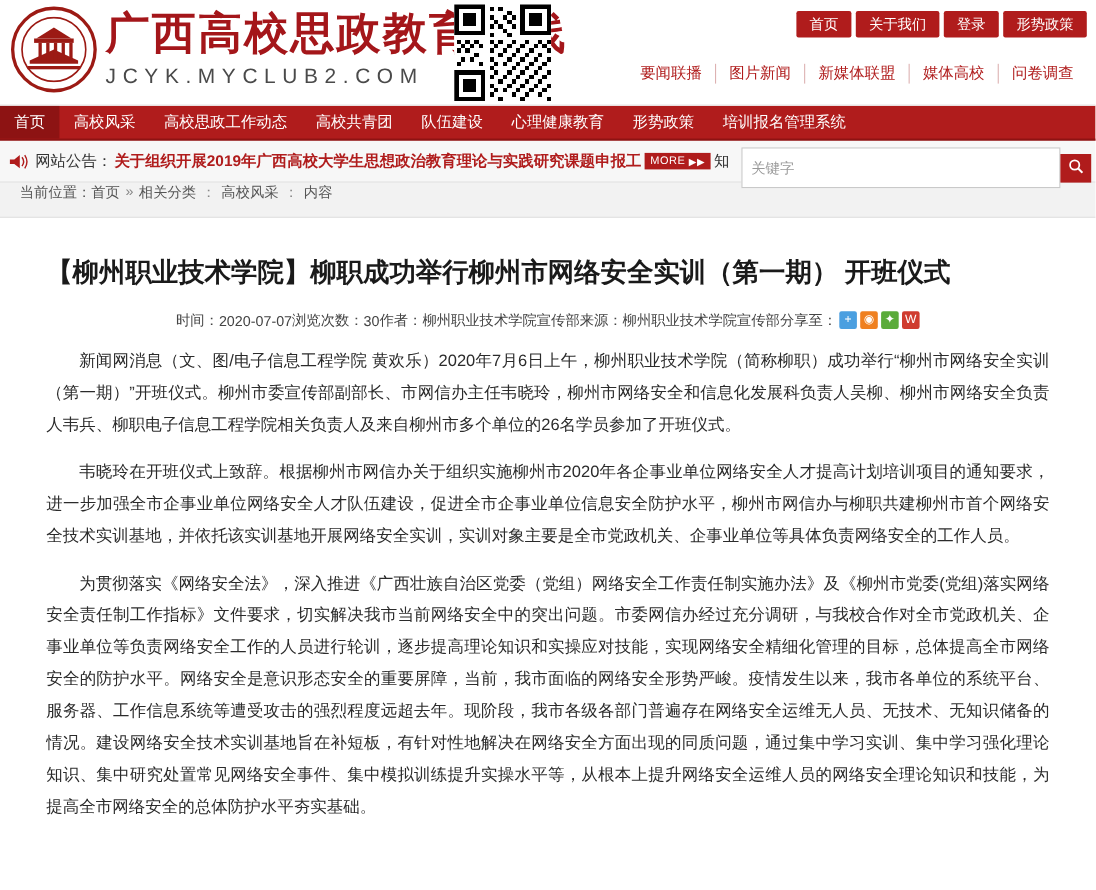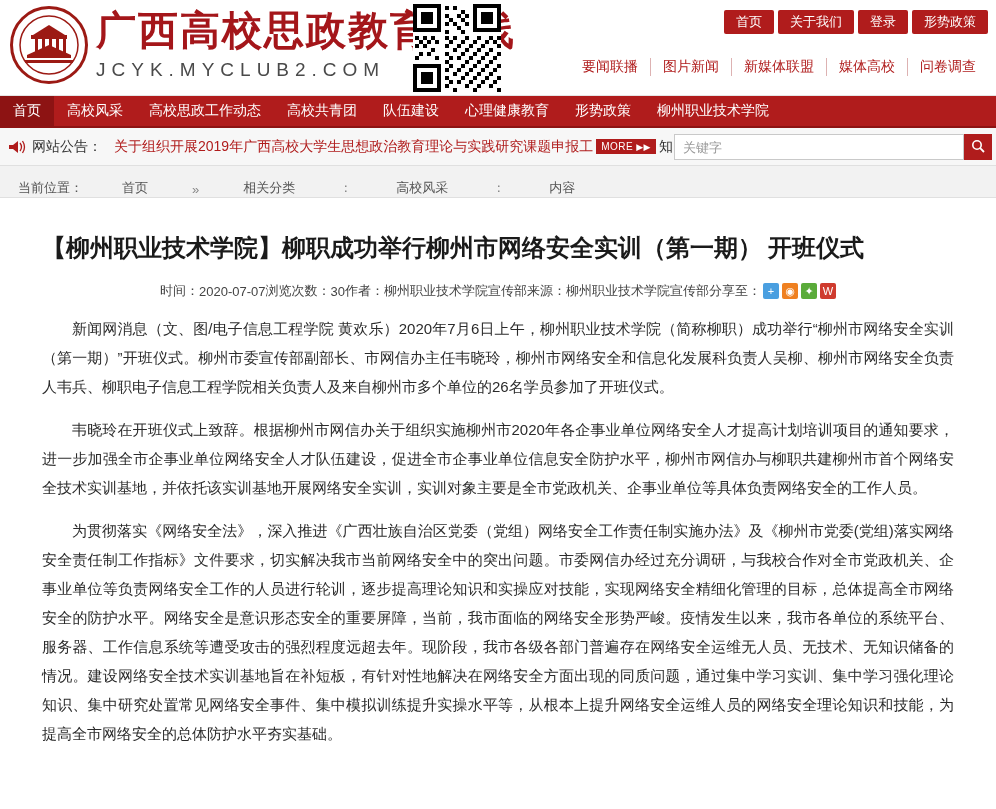--- a/index.html
+++ b/index.html
@@ -130,21 +130,22 @@
     position: relative;
   }
   .speaker-icon { color: #b01c1c; font-size: 16px; margin-right: 6px; display:flex; align-items:center;}
   .notice-label { font-size: 14px; color: #333; white-space: nowrap; }
   .notice-text {
     font-size: 14px;
     color: #b01c1c;
     white-space: nowrap;
     overflow: hidden;
     max-width: 480px;
-    margin-left: 12px;
+    margin-left: 2px;
+    font-weight: bold;
   }
   .more-badge {
     display: inline-flex;
     align-items: center;
     background: #b01c1c;
     color: #fff;
     font-size: 10px;
     padding: 2px 5px;
     border-radius: 0;
     margin: 0 3px;
@@ -156,21 +157,21 @@
 
   .search-wrap {
     position: absolute;
     right: 4px;
     top: 6px;
     display: flex;
     align-items: center;
   }
   .search-input {
     width: 290px;
-    height: 26px;
+    height: 37px;
     border: 1px solid #c9c9c9;
     background: #fff;
     font-size: 13px;
     padding: 0 8px;
     color: #333;
     outline: none;
   }
   .search-input::placeholder { color: #999; }
   .search-btn {
     width: 28px;
@@ -183,25 +184,24 @@
     justify-content: center;
     cursor: pointer;
   }
 
   
   .breadcrumb {
     height: 32px;
     background: #f2f2f2;
     border-bottom: 1px solid #e0e0e0;
     display: flex;
-    align-items: flex-end;
+    align-items: flex-start;
     padding: 0 18px;
     font-size: 13px;
     color: #555;
-    gap: 39px;
   }
   .breadcrumb .crumb { cursor: pointer; }
   .breadcrumb .sep { padding: 0 5px; color: #888; }
 
   
   .article {
     padding: 18px 42px 0 42px;
   }
   .article-title {
     text-align: left;
@@ -396,21 +396,21 @@
 </div>
 
 <div class="navbar">
   <div class="nav-item active">首页</div>
   <div class="nav-item">高校风采</div>
   <div class="nav-item">高校思政工作动态</div>
   <div class="nav-item">高校共青团</div>
   <div class="nav-item">队伍建设</div>
   <div class="nav-item">心理健康教育</div>
   <div class="nav-item">形势政策</div>
-  <div class="nav-item">柳州职业技术学院</div>
+  <div class="nav-item">培训报名管理系统</div>
 </div>
 
 <div class="notice-bar">
   <span class="speaker-icon">
     <svg width="18" height="14" viewBox="0 0 18 14" aria-hidden="true">
       <path d="M1 5 L5 5 L10 1 L10 13 L5 9 L1 9 Z" fill="#b01c1c"></path>
       <path d="M12 3 Q15 7 12 11" stroke="#b01c1c" stroke-width="1.3" fill="none"></path>
       <path d="M14.5 1 Q18.5 7 14.5 13" stroke="#b01c1c" stroke-width="1.3" fill="none"></path>
     </svg>
   </span>

